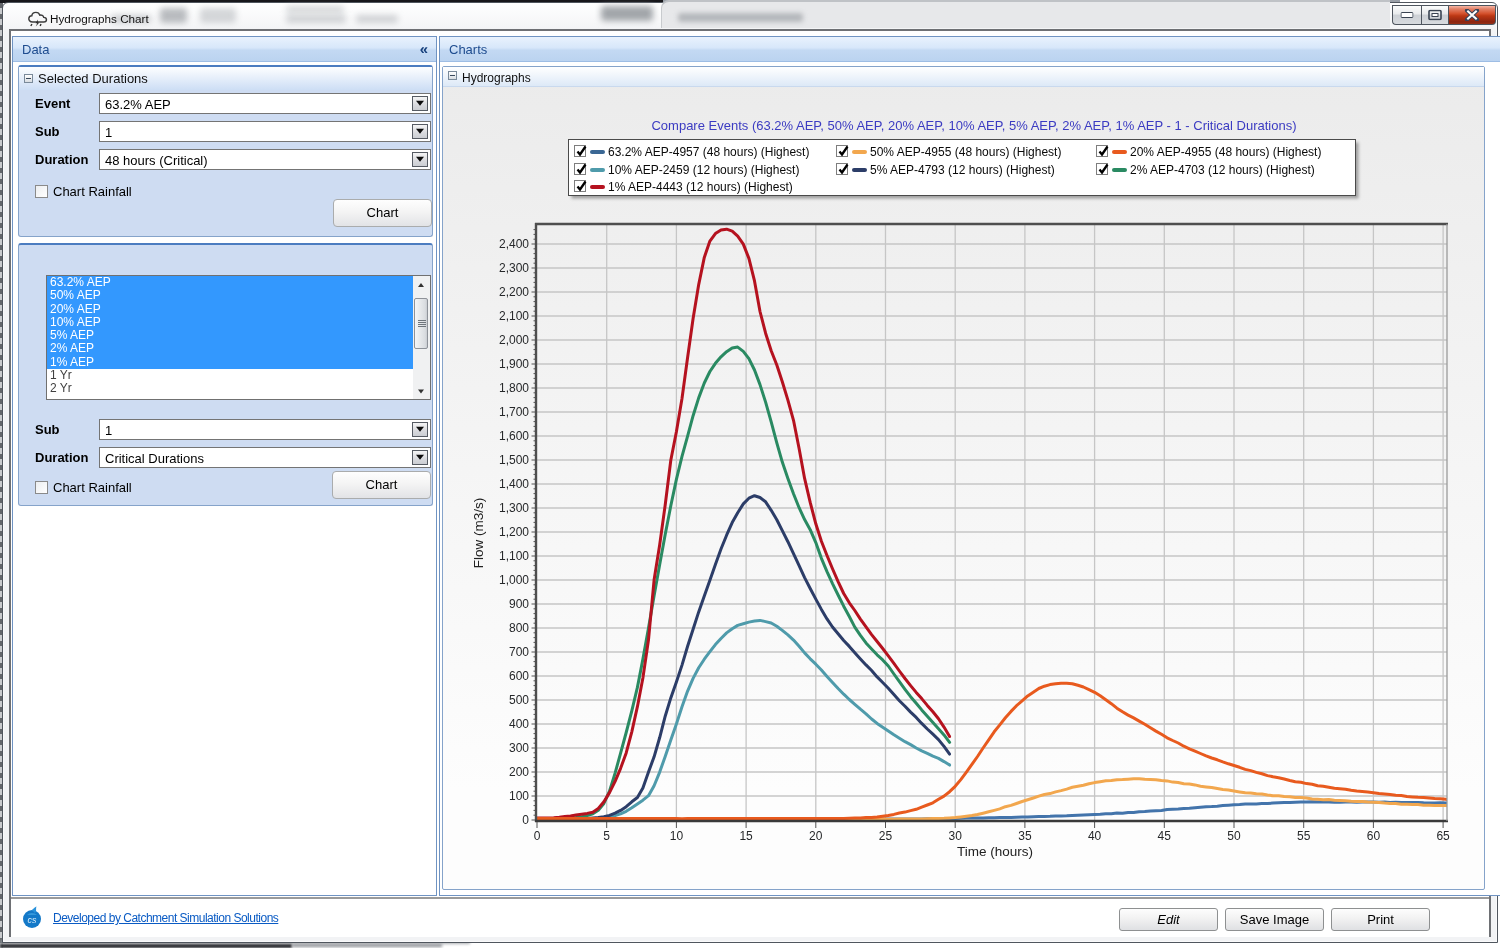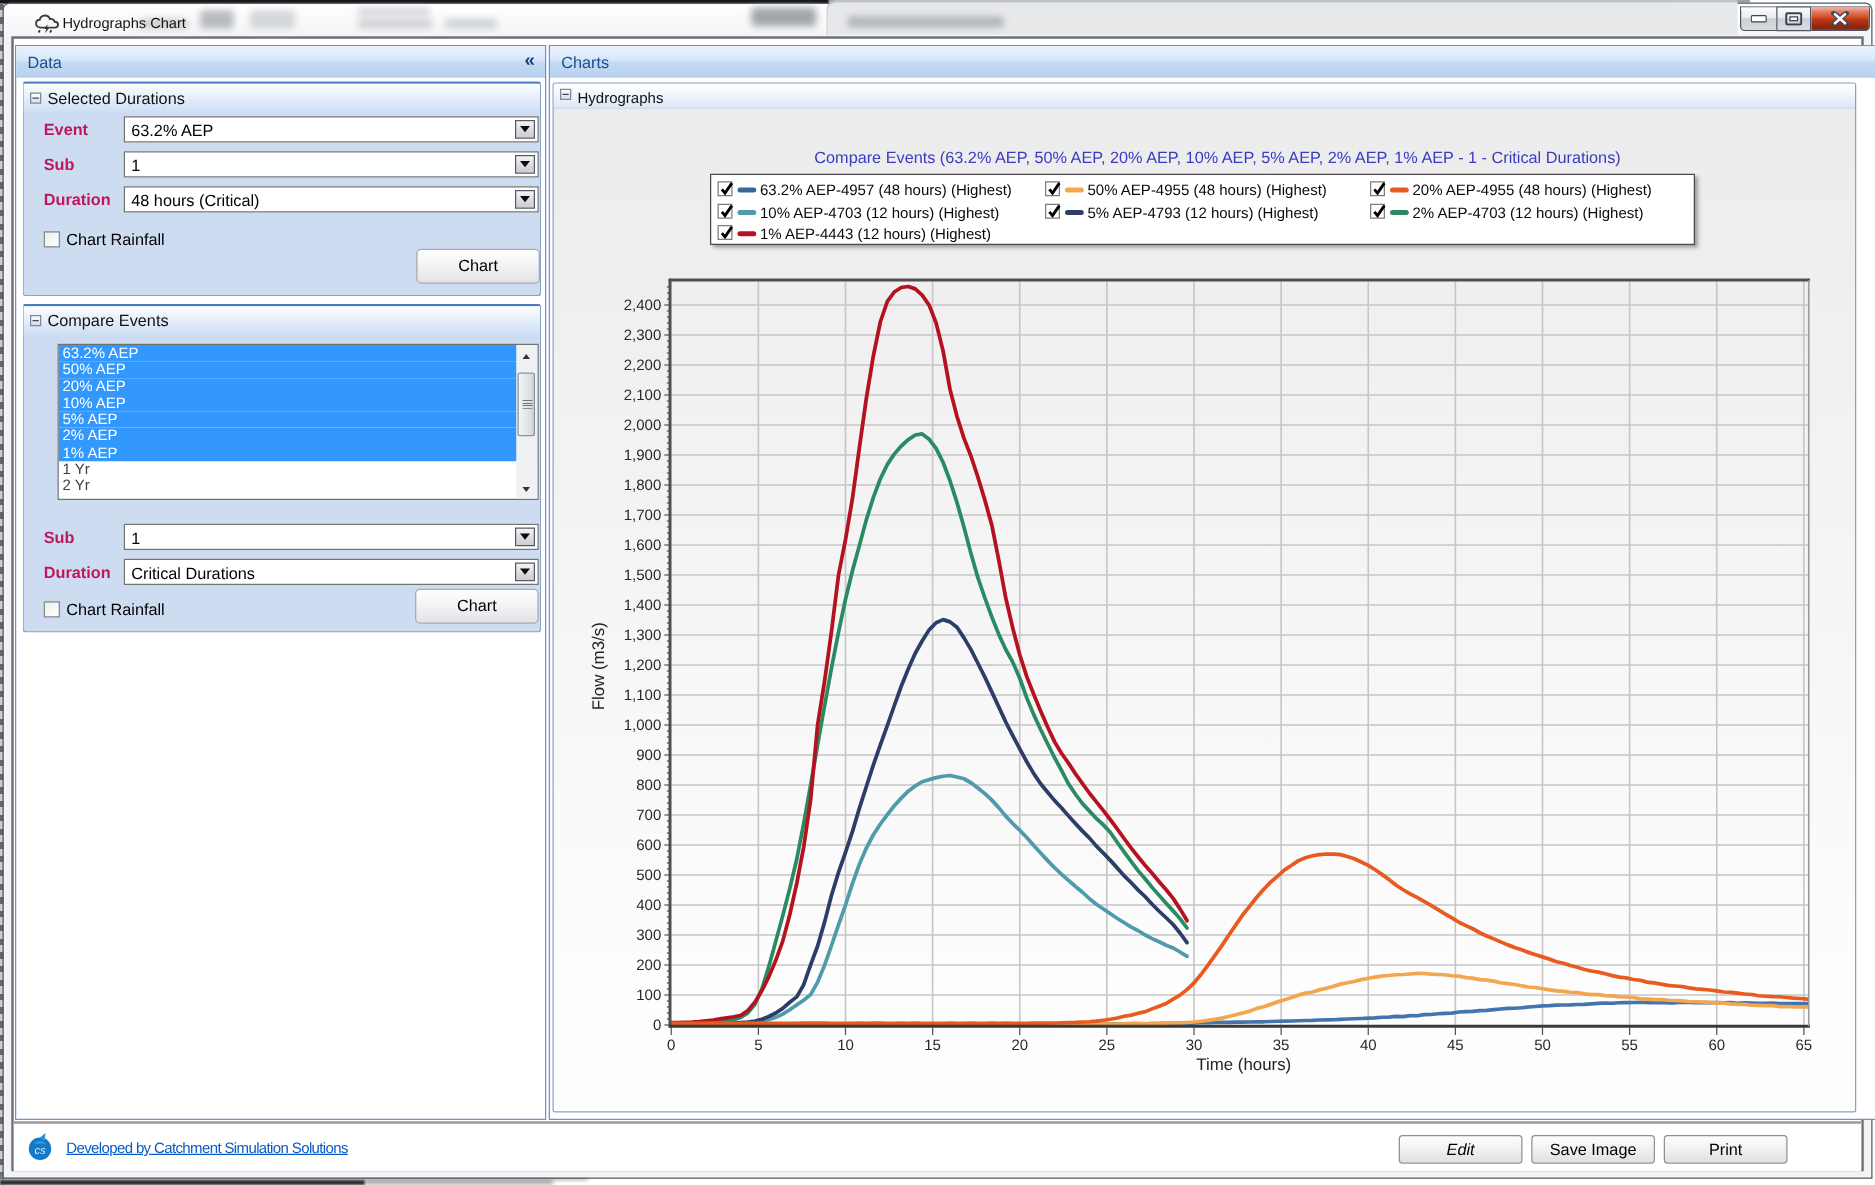--- a/index.html
+++ b/index.html
@@ -35,21 +35,21 @@
 #collapse { position:absolute; right:8px; top:3px; font-size:15px; color:#16407c; font-weight:bold; }
 
 .group { position:absolute; border:1px solid #85a3ca; border-top:2px solid #4b7cc0; border-radius:3px; background:#cedcf2; }
 .ghead { position:absolute; left:0; top:0; right:0; height:23px; background:linear-gradient(#fdfeff, #cddef5); }
 .ghead .gt { position:absolute; left:19px; top:4px; font-size:13px; color:#111; }
 .mbox { position:absolute; left:5px; top:7px; width:9px; height:9px; border:1px solid #7a8a9a; background:linear-gradient(#fff,#d8dde2); }
 .mbox::after { content:""; position:absolute; left:1px; top:3px; width:5px; height:1px; background:#394a5c; }
 #grp1 { left:5px; top:28px; width:415px; height:172px; }
 #grp2 { left:5px; top:206px; width:415px; height:263px; }
 
-.flabel { position:absolute; font-size:13px; font-weight:bold; color:#be185d; }
+.flabel { position:absolute; font-size:13px; font-weight:bold; color:#000000; }
 .combo { position:absolute; height:21px; background:#fff; border:1px solid #747474; }
 .combotext { position:absolute; left:5px; top:3px; font-size:13px; color:#000; }
 .combobtn { position:absolute; right:2px; top:2px; bottom:2px; width:16px; background:linear-gradient(#f5f5f5,#d9dade 60%,#ccced3); border:1px solid #565b63; }
 .tri { position:absolute; left:50%; top:50%; transform:translate(-50%,-35%); border:4px solid transparent; border-top:5px solid #0c0c0c; }
 .cb { position:absolute; width:13px; height:13px; border:1px solid #8a8a8a; background:linear-gradient(135deg,#eceef0,#fff); }
 .btn { position:absolute; border:1px solid #aaacad; border-radius:4px; background:linear-gradient(#fefefe 0%,#f4f4f4 45%,#e2e3e6 100%); text-align:center; font-size:13px; color:#000; }
 
 #lbox { position:absolute; left:27px; top:30px; width:385px; height:125px; background:#fff; border:1px solid #707070; overflow:hidden; }
 .lbitem { height:13.3px; font-size:12px; color:#404040; padding-left:3px; line-height:13.5px; }
 .lbitem.sel { background:#3398fe; color:#fff; }
@@ -149,24 +149,20 @@
           <span class="combotext">48 hours (Critical)</span>
           <span class="combobtn">
             <span class="tri"></span>
           </span>
         </div>
       <span class="cb" style="left:16px;top:118px;"></span>
       <span style="position:absolute;left:34px;top:117px;font-size:13px;">Chart Rainfall</span>
       <div class="btn" style="left:314px;top:132px;width:99px;height:28px;line-height:26px;">Chart</div>
     </div>
     <div class="group" id="grp2">
-      <div class="ghead">
-          <span class="mbox"></span>
-          <span class="gt">Compare Events</span>
-        </div>
       <div id="lbox">
           <div class="lbitem sel">63.2% AEP</div>
           <div class="lbitem sel">50% AEP</div>
           <div class="lbitem sel">20% AEP</div>
           <div class="lbitem sel">10% AEP</div>
           <div class="lbitem sel">5% AEP</div>
           <div class="lbitem sel">2% AEP</div>
           <div class="lbitem sel">1% AEP</div>
           <div class="lbitem">1 Yr</div>
           <div class="lbitem">2 Yr</div>
@@ -251,21 +247,21 @@
       <span class="legsw" style="background:#e85a1e;"></span>
       <span class="legtx">20% AEP-4955 (48 hours) (Highest)</span>
     </div>
     <div class="legitem" style="left:5px;top:22px;">
       <span class="legcb">
         <svg width="13" height="13" viewBox="0 0 13 13" style="position:absolute;left:0;top:-1px;">
           <path d="M2.5 6.5 L5 9.5 L10.5 1.5" stroke="#000" stroke-width="2.3" fill="none"></path>
         </svg>
       </span>
       <span class="legsw" style="background:#4f9bab;"></span>
-      <span class="legtx">10% AEP-4703 (12 hours) (Highest)</span>
+      <span class="legtx">10% AEP-2459 (12 hours) (Highest)</span>
     </div>
     <div class="legitem" style="left:267px;top:22px;">
       <span class="legcb">
         <svg width="13" height="13" viewBox="0 0 13 13" style="position:absolute;left:0;top:-1px;">
           <path d="M2.5 6.5 L5 9.5 L10.5 1.5" stroke="#000" stroke-width="2.3" fill="none"></path>
         </svg>
       </span>
       <span class="legsw" style="background:#2c3d68;"></span>
       <span class="legtx">5% AEP-4793 (12 hours) (Highest)</span>
     </div>

